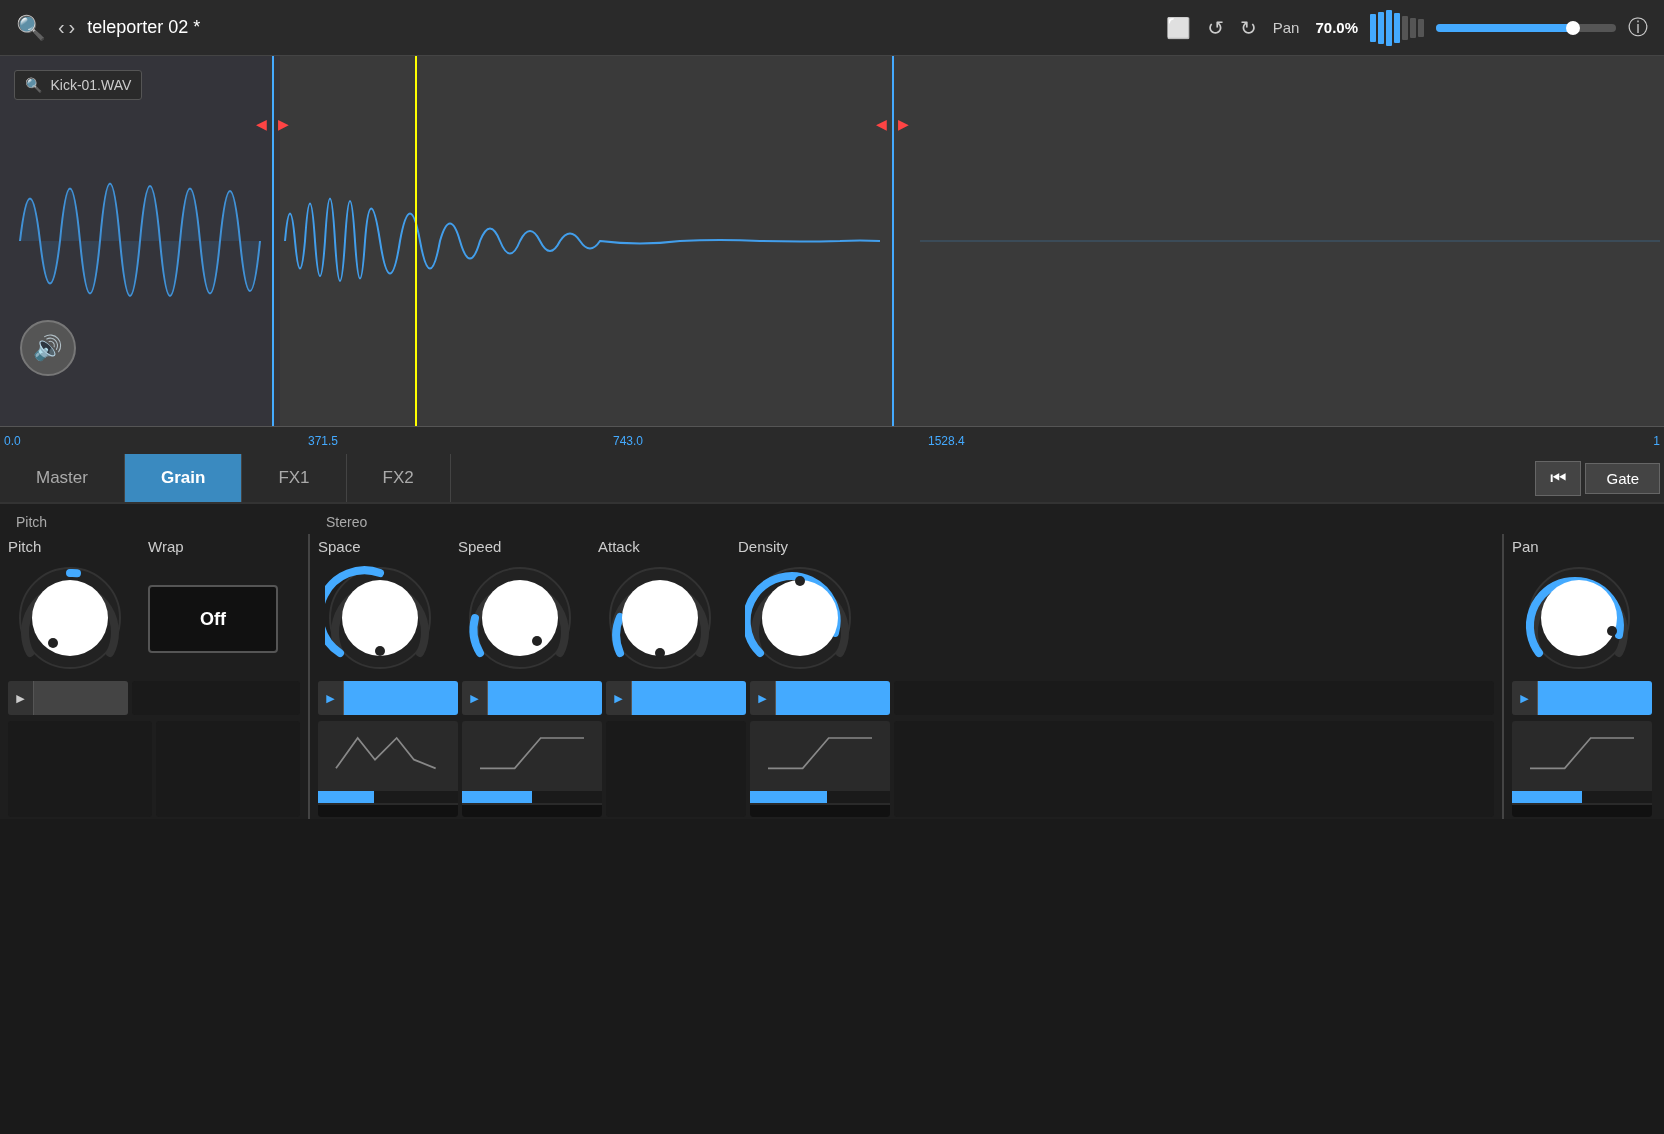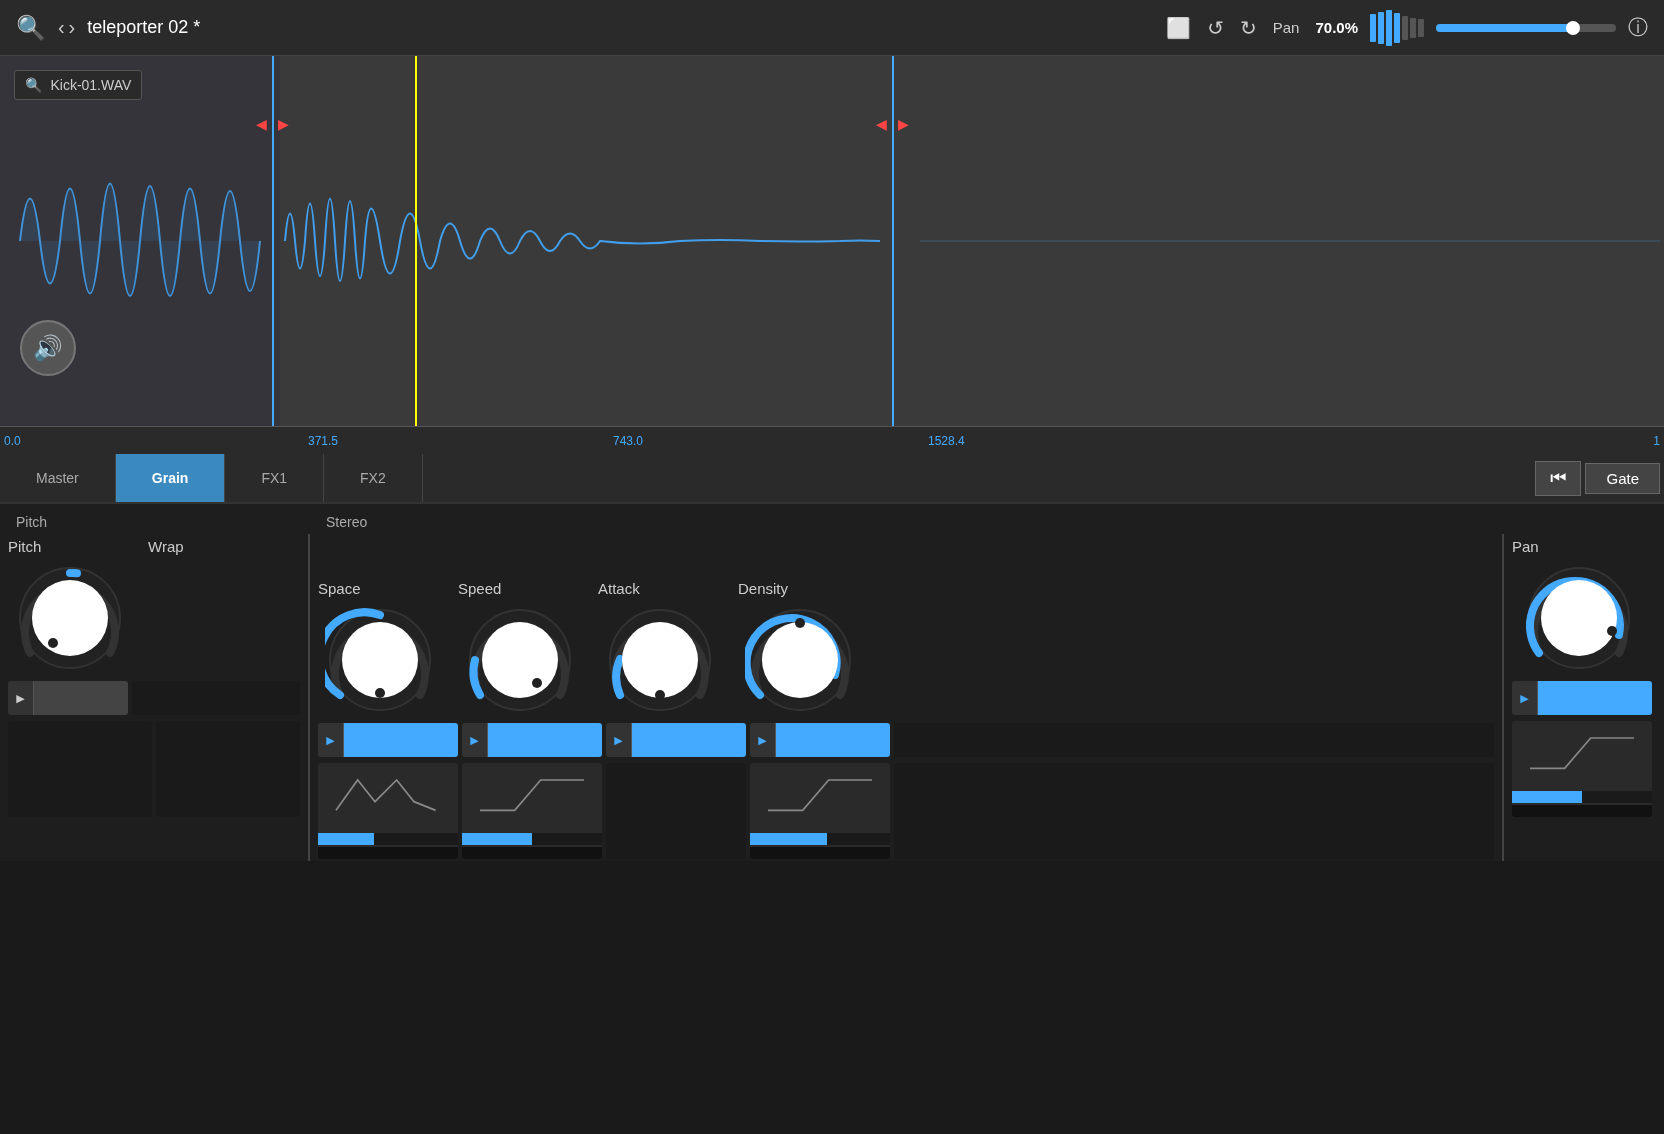--- a/index.html
+++ b/index.html
@@ -151,21 +151,21 @@
       align-items: center;
       background: #2a2a2a;
       height: 50px;
       border-bottom: 2px solid #333;
     }
     .tab {
       padding: 0 36px;
       height: 100%;
       display: flex;
       align-items: center;
-      font-size: 14px;
+      font-size: 17px;
       color: #aaa;
       cursor: pointer;
       border-right: 1px solid #444;
     }
     .tab.active {
       background: #3a8ac0;
       color: #fff;
       font-weight: bold;
     }
     .tab-spacer { flex: 1; }
@@ -365,39 +365,42 @@
               <path d="M 55 10 A 45 45 0 0 1 62 10.2" fill="none" stroke="#4af" stroke-width="8" stroke-linecap="round"></path>
               <circle cx="55" cy="55" r="38" fill="#fff"></circle>
 
               <circle cx="38" cy="80" r="5" fill="#222"></circle>
             </svg>
           </div>
         </div>
 
         <div class="control-group">
           <span class="control-name">Wrap</span>
+          <div class="toggle-btn">
+            <span>Off</span>
+          </div>
         </div>
       </div>
 
       <div style="display:flex; flex-direction:row; padding: 4px 8px; gap:4px;">
         <div style="display:flex; width:120px; height:34px; background:#2a2a2a; border-radius:3px; overflow:hidden;">
           <div style="width:26px; background:#333; display:flex; align-items:center; justify-content:center; border-right:1px solid #555; color:#ccc; font-size:11px;">▶</div>
           <div style="flex:1; background:#444;"></div>
         </div>
         <div style="flex:1; height:34px; background:#1a1a1a; border-radius:3px;"></div>
       </div>
 
       <div style="display:flex; flex-direction:row; padding: 2px 8px; gap:4px;">
         <div style="flex:1; height:96px; background:#1a1a1a; border-radius:3px;"></div>
         <div style="flex:1; height:96px; background:#1a1a1a; border-radius:3px;"></div>
       </div>
     </div>
 
     <div style="display:flex; flex-direction:column; flex:1; border-right:2px solid #444;">
-      <div style="display:flex; flex-direction:row;margin-top:42px;">
+      <div style="display:flex; flex-direction:row;">
 
         <div class="control-group">
           <span class="control-name">Space</span>
           <div class="knob-wrapper">
             <svg class="knob-svg" viewBox="0 0 110 110">
               <circle cx="55" cy="55" r="50" fill="#222" stroke="#333" stroke-width="2"></circle>
               <path d="M 15 90 A 45 45 0 1 1 95 90" fill="none" stroke="#333" stroke-width="8" stroke-linecap="round"></path>
 
               <path d="M 15 90 A 45 45 0 0 1 55 10" fill="none" stroke="#4af" stroke-width="8" stroke-linecap="round"></path>
               <circle cx="55" cy="55" r="38" fill="#fff"></circle>

